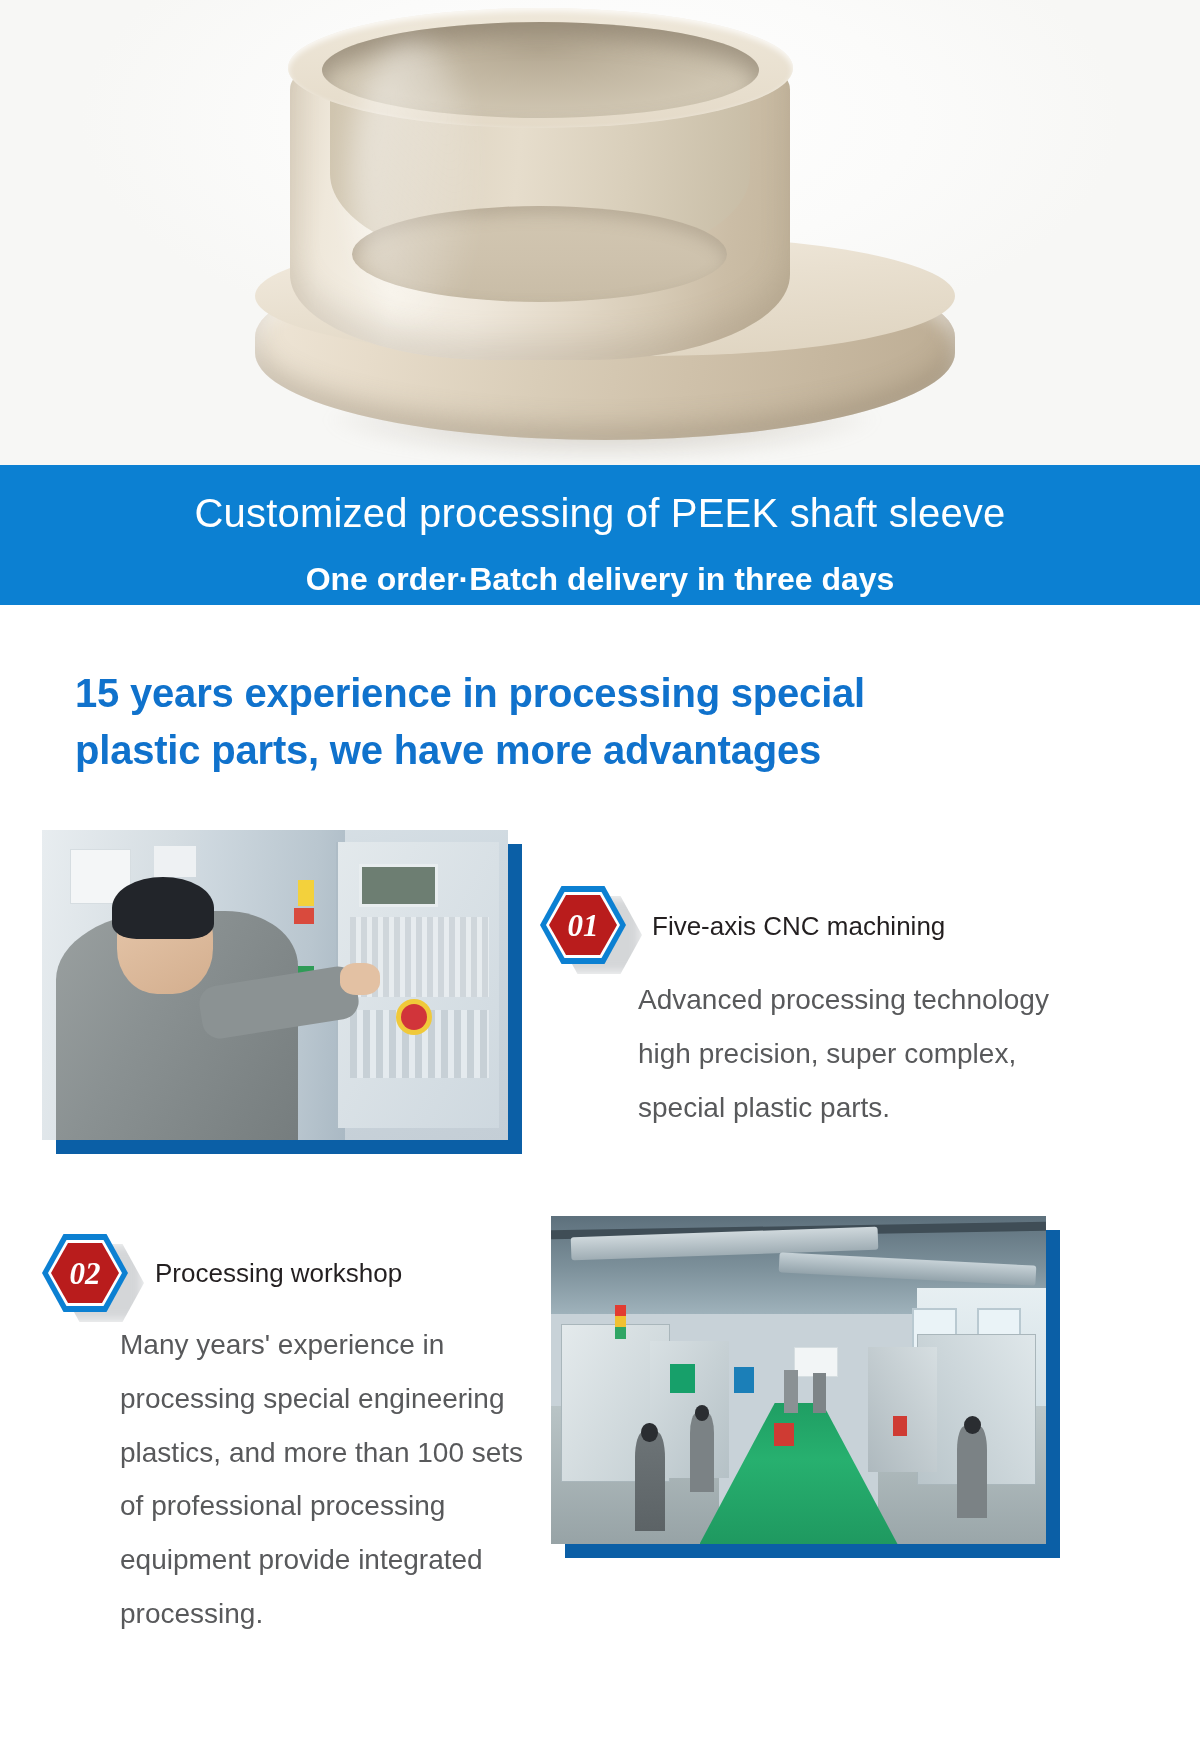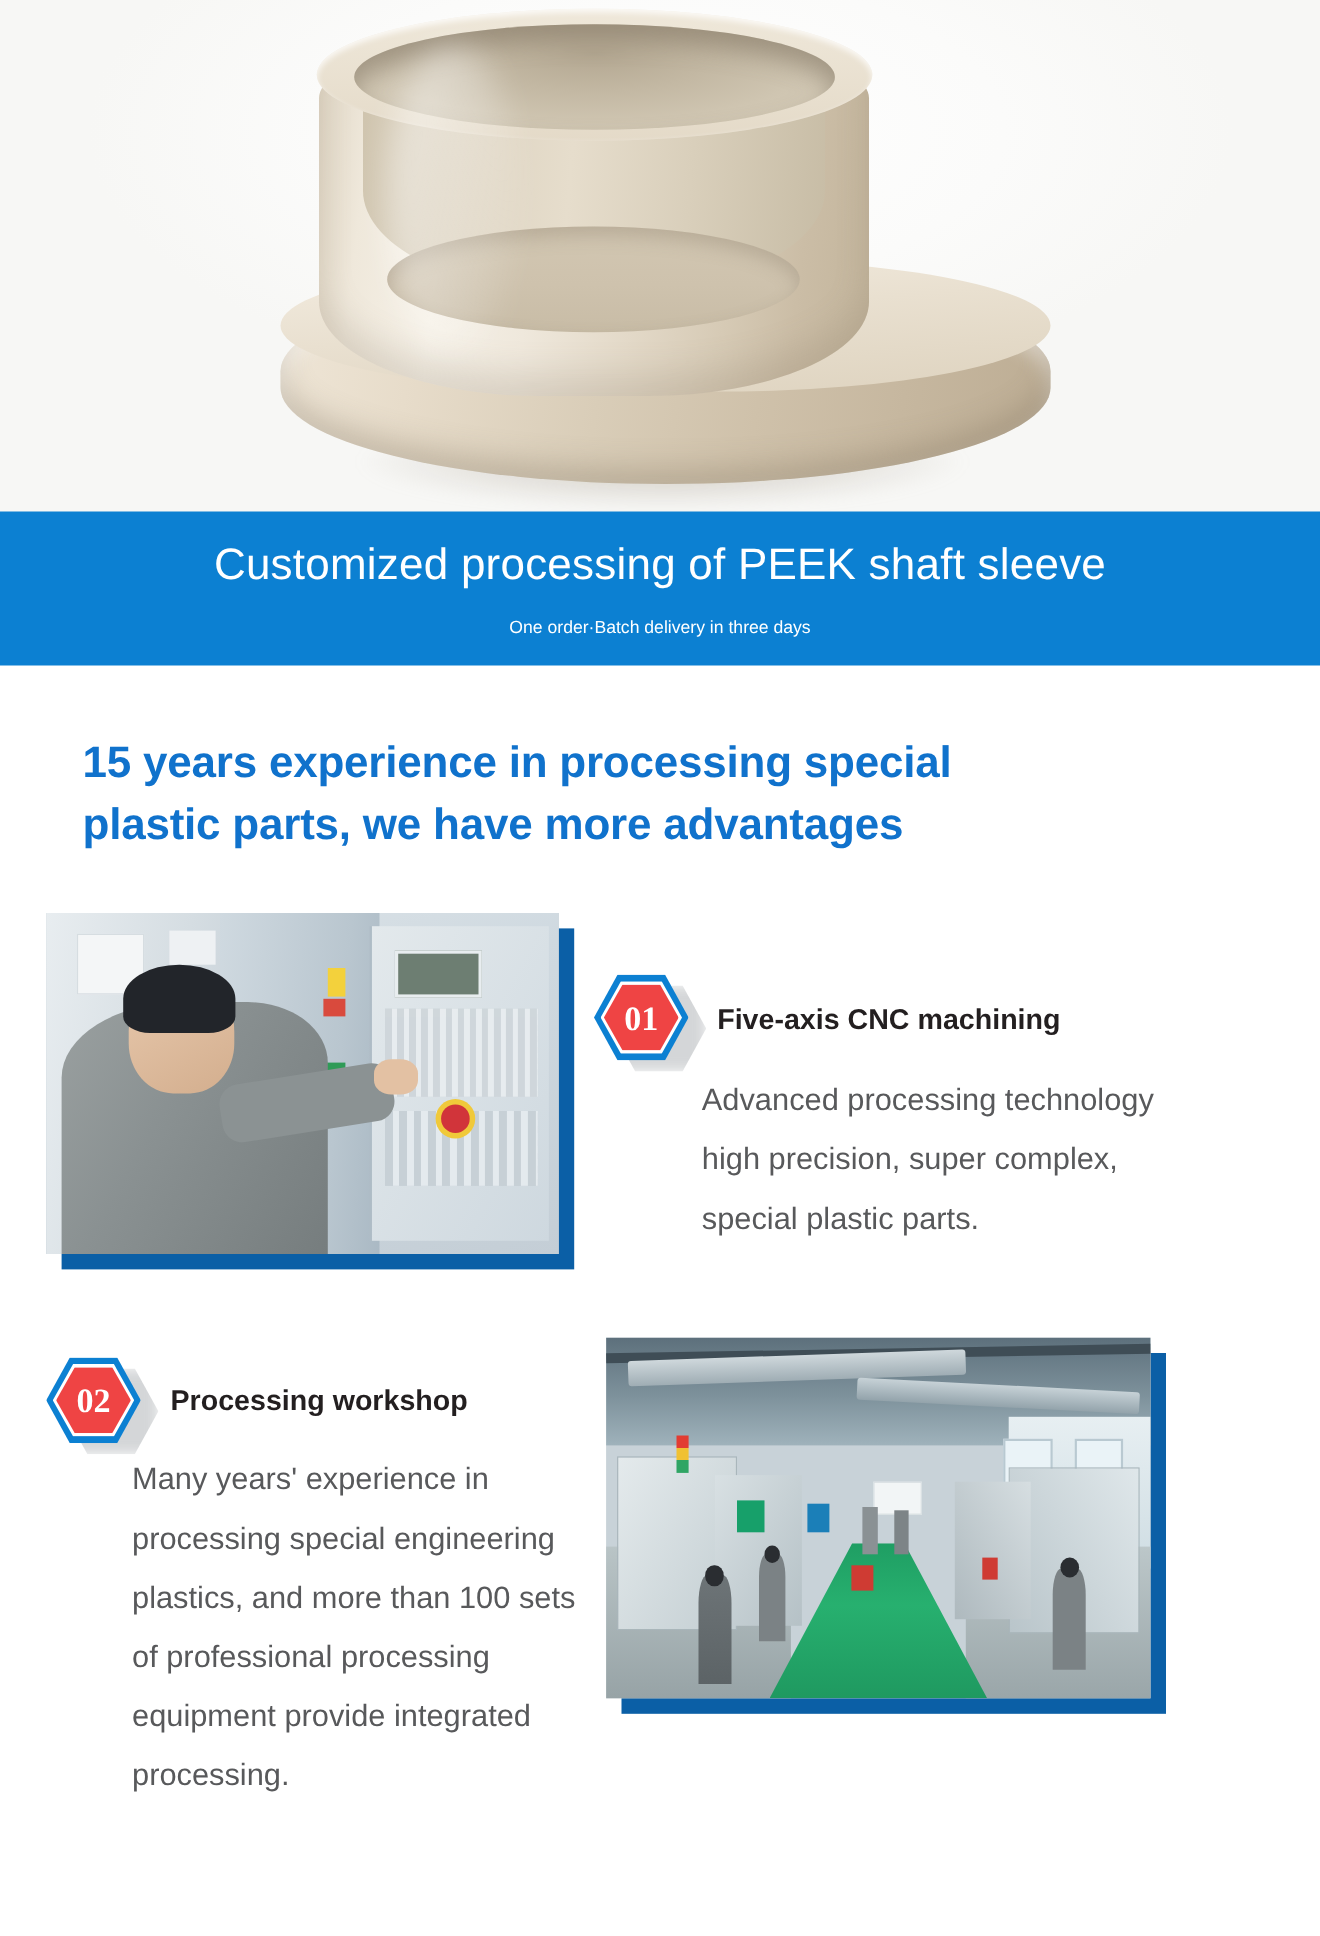--- a/index.html
+++ b/index.html
@@ -87,21 +87,21 @@
   .banner{
     position:absolute; left:0; top:465px; width:1200px; height:140px;
     background:#0c80d2; overflow:hidden;
   }
   .banner-inner{ position:relative; z-index:2; text-align:center; }
   .banner-title{
     color:#ffffff; font-size:40px; font-weight:400; letter-spacing:.2px;
     line-height:1; padding-top:28px;
   }
   .banner-sub{
-    color:#ffffff; font-size:16px; font-weight:400;
+    color:#ffffff; font-size:32px; font-weight:700;
     line-height:1; padding-top:30px;
   }
 
   
   .section-heading{
     position:absolute; left:75px; top:665px; width:1010px;
     color:#1072cc; font-size:40px; font-weight:bold; line-height:1.42;
     letter-spacing:-.2px;
   }
 
@@ -211,36 +211,36 @@
     display:flex; align-items:center; justify-content:center;
   }
   .hex-ring-mask{
     position:absolute; left:6px; top:6px; right:6px; bottom:6px;
     clip-path: polygon(25% 0%, 75% 0%, 100% 50%, 75% 100%, 25% 100%, 0% 50%);
     background:#ffffff;
   }
   .hex-ring-in{
     position:absolute; left:9px; top:9px; right:9px; bottom:9px;
     clip-path: polygon(25% 0%, 75% 0%, 100% 50%, 75% 100%, 25% 100%, 0% 50%);
-    background:#ef4444;
-    display:flex; align-items:center; justify-content:center;
+    background:#b91c1c;
+    display:flex; align-items:center; justify-content:center;font-style:italic;
   }
   .hex-num{
     color:#ffffff; font-size:31px; font-weight:bold; letter-spacing:0px;
     line-height:1; font-family:"Liberation Serif", serif;
   }
   .hex-shadow{
     position:absolute; left:16px; top:10px; width:86px; height:78px;
     background: rgba(120,128,134,.32);
     clip-path: polygon(25% 0%, 75% 0%, 100% 50%, 75% 100%, 25% 100%, 0% 50%);
     filter: blur(6px);
   }
 
   .feat-title{
-    position:absolute; color:#231f20; font-weight:bold; font-size:26px; line-height:1;
+    position:absolute; color:#231f20; font-weight:normal; font-size:26px; line-height:1;
     white-space:nowrap;
   }
   .feat-body{
     position:absolute; color:#58595b; font-size:28px; line-height:1.92;
     font-weight:400;
   }
 </style>
 </head>
 <body>
 

